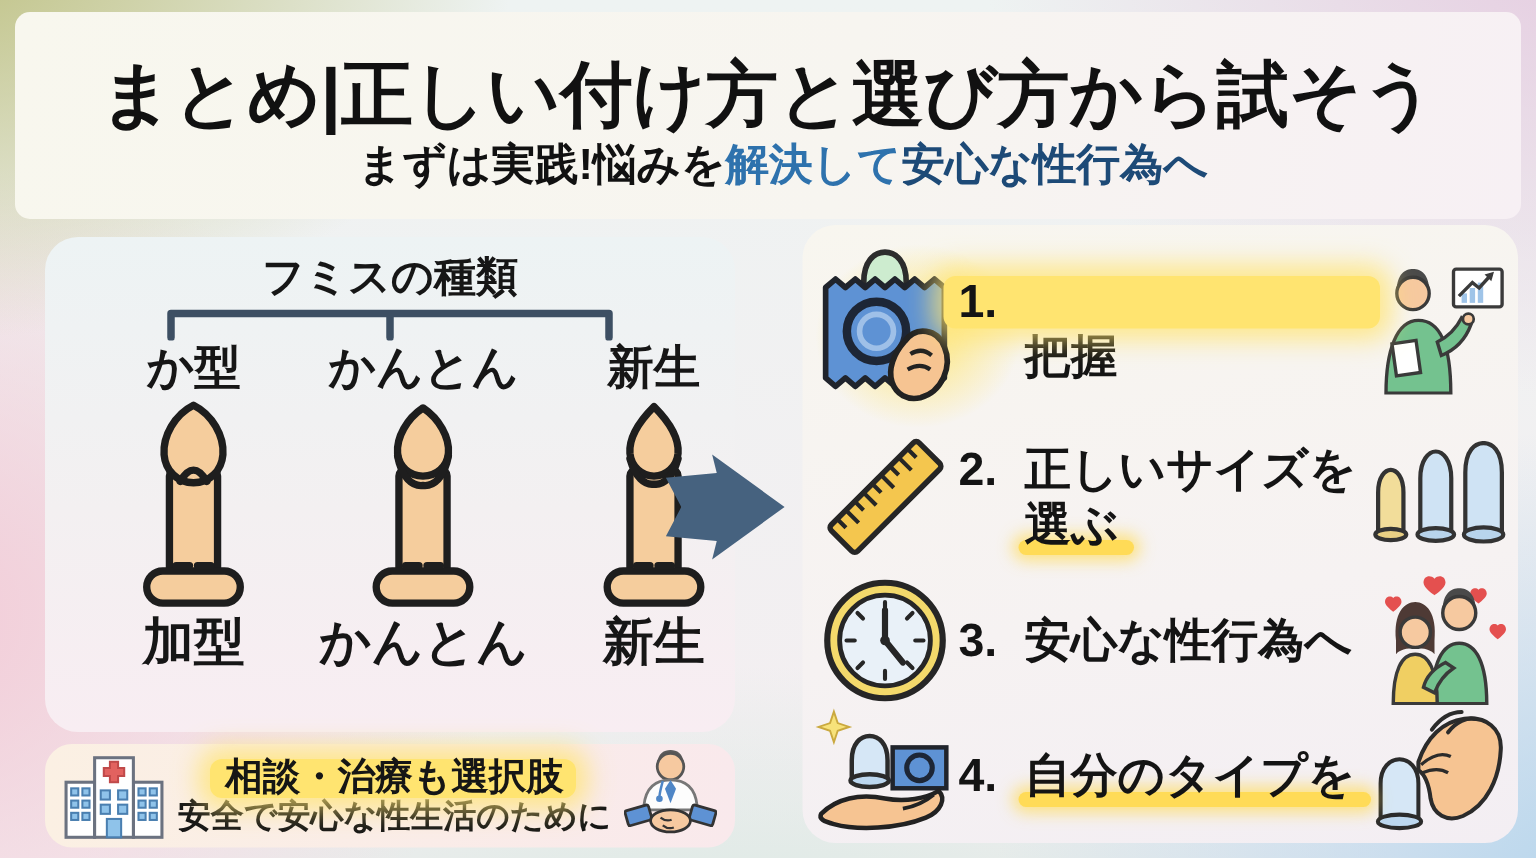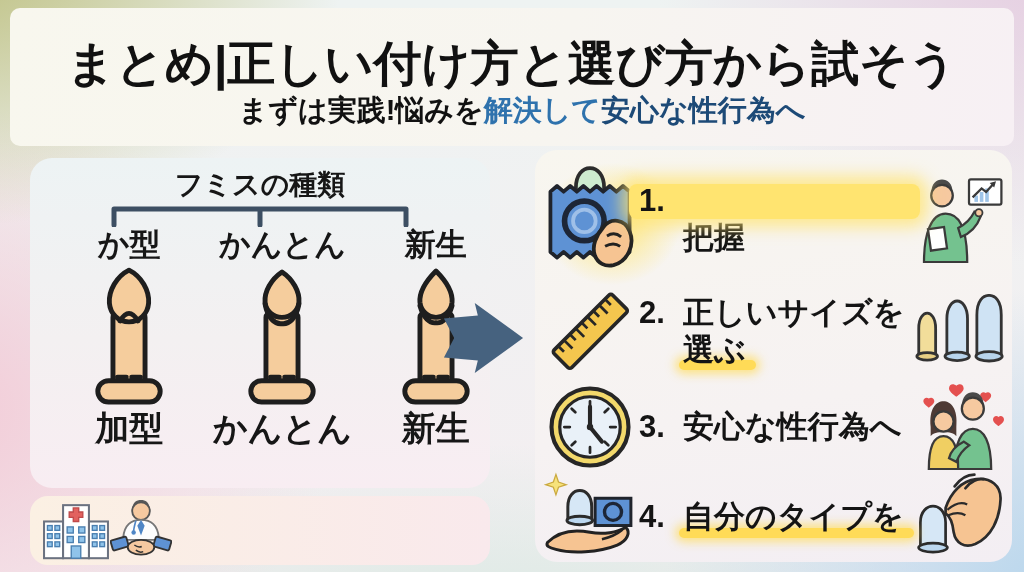--- a/index.html
+++ b/index.html
@@ -165,20 +165,24 @@
         <rect x="8" y="60" width="7" height="7"></rect>
           <rect x="19" y="60" width="7" height="7"></rect>
         <rect x="74" y="36" width="7" height="7"></rect>
           <rect x="85" y="36" width="7" height="7"></rect>
         <rect x="74" y="48" width="7" height="7"></rect>
           <rect x="85" y="48" width="7" height="7"></rect>
         <rect x="74" y="60" width="7" height="7"></rect>
           <rect x="85" y="60" width="7" height="7"></rect>
       </g>
     </svg>
+    <div class="fp-text">
+      <span class="fp-line1 band-hl">相談・治療も選択肢</span>
+      <span class="fp-line2">安全で安心な性生活のために</span>
+    </div>
     <svg width="62" height="66" viewBox="0 0 84 88">
       <path d="M30,16 C30,5 36,2 42,2 C48,2 54,5 54,16 C50,10 46,9 42,9 C38,9 34,10 30,16 Z" fill="#5a5a5a"></path>
       <circle cx="42" cy="17" r="12" fill="#f6c9a0" stroke="#555" stroke-width="2.5"></circle>
       <path d="M18,52 C20,34 30,29 42,29 C54,29 64,34 66,52 L66,56 L18,56 Z" fill="#fdfdfd" stroke="#777" stroke-width="2.5"></path>
       <path d="M42,29 L37,37 L42,50 L47,37 Z" fill="#4f86c6"></path>
       <path d="M35,30 C33,38 32,41 32,45" fill="none" stroke="#4f86c6" stroke-width="2.2"></path>
       <circle cx="32" cy="46" r="3" fill="#4f86c6"></circle>
       <rect x="2" y="54" width="22" height="14" rx="2" fill="#5e92d4" stroke="#333" stroke-width="2.5" transform="rotate(-16 13 61)"></rect>
       <rect x="60" y="54" width="22" height="14" rx="2" fill="#5e92d4" stroke="#333" stroke-width="2.5" transform="rotate(16 71 61)"></rect>
       <ellipse cx="42" cy="66" rx="18" ry="10" fill="#f6c9a0" stroke="#333" stroke-width="2.5"></ellipse>

